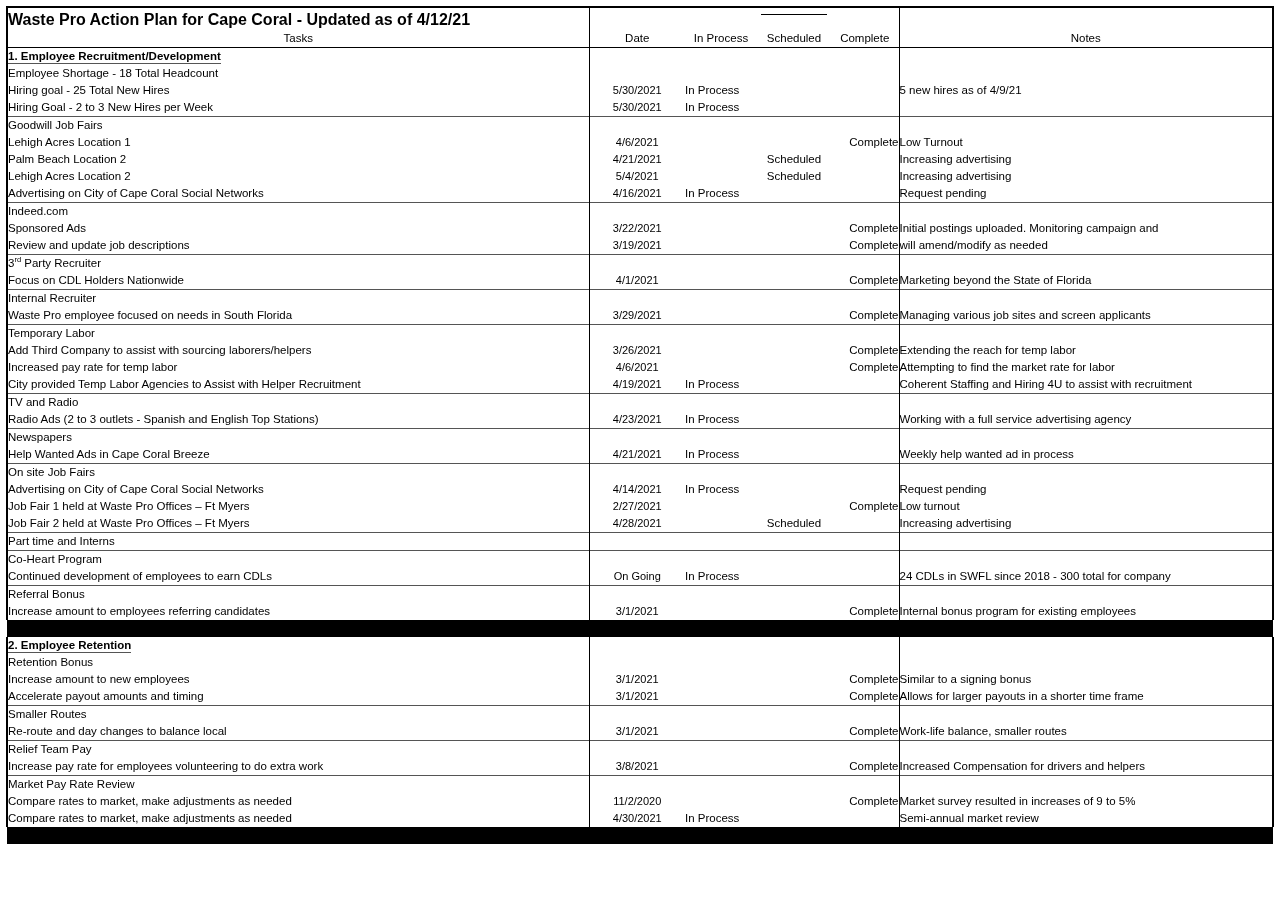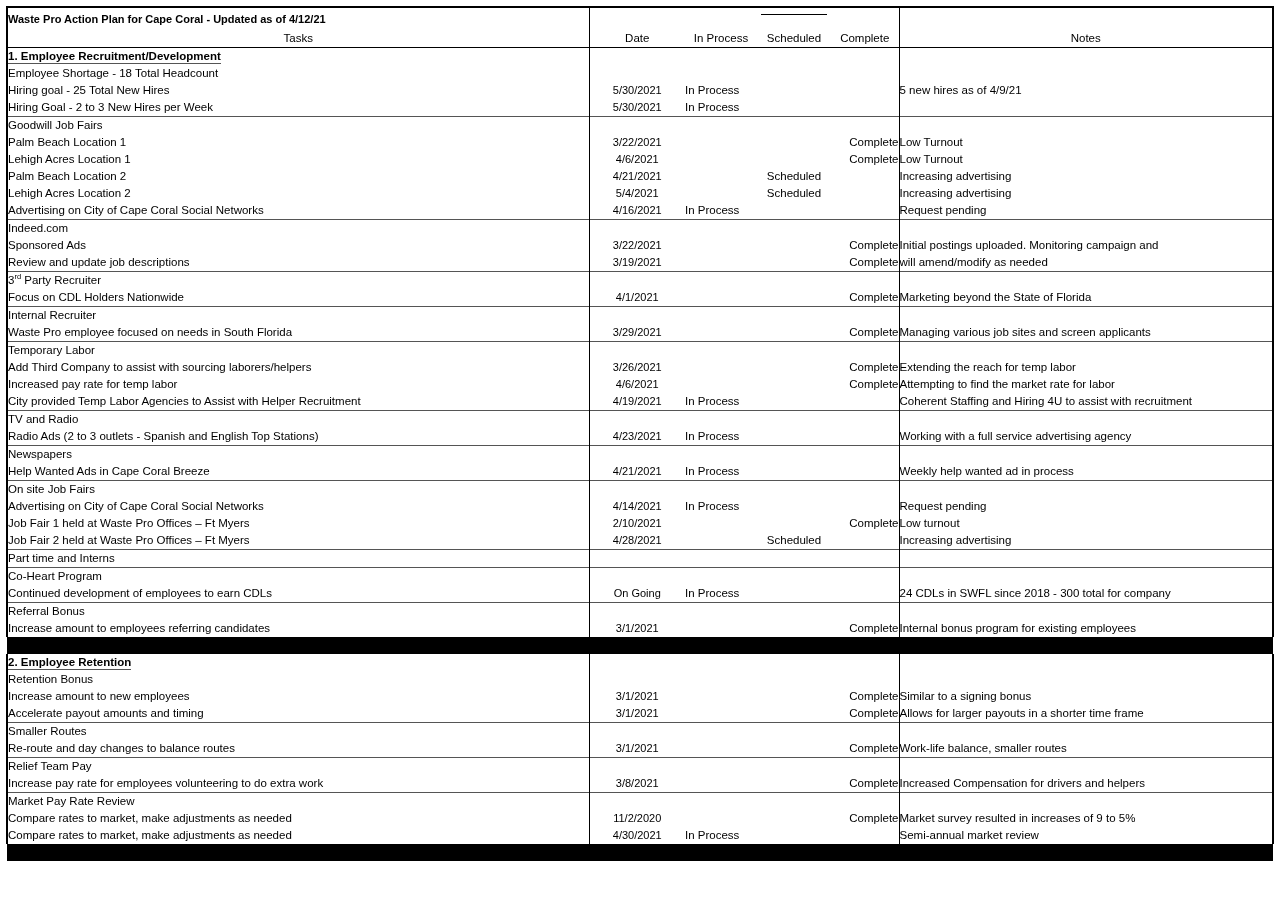--- a/index.html
+++ b/index.html
@@ -49,21 +49,21 @@
   .outer-top    { border-top: 2px solid #000; }
   td.edge-l { border-left: 2px solid #000; }
   td.edge-r { border-right: 2px solid #000; }
 
   
   td.vl { border-left: 1.5px solid #000; }
 
   
   .title-cell {
     font-weight: bold;
-    font-size: 11px;
+    font-size: 16px;
     padding-left: 5px;
     height: 19px;
     line-height: 19px;
     margin-left: 15px;
   }
   .hdr-row td {
     height: 22px;
     line-height: 14px;
     text-align: center;
     font-size: 11.5px;
@@ -198,28 +198,20 @@
         </tr>
         <tr class="grp-sep">
           <td class="lvl1 edge-l">Goodwill Job Fairs</td>
           <td class="vl"></td>
           <td></td>
           <td></td>
           <td></td>
           <td class="vl edge-r"></td>
         </tr>
         <tr>
-          <td class="lvl2 edge-l">Palm Beach Location 1</td>
-          <td class="vl date-cell">3/22/2021</td>
-          <td class="inp-cell"></td>
-          <td class="sch-cell"></td>
-          <td class="cmp-cell">Complete</td>
-          <td class="vl edge-r notes-cell">Low Turnout</td>
-        </tr>
-        <tr>
           <td class="lvl2 edge-l">Lehigh Acres Location 1</td>
           <td class="vl date-cell">4/6/2021</td>
           <td class="inp-cell"></td>
           <td class="sch-cell"></td>
           <td class="cmp-cell">Complete</td>
           <td class="vl edge-r notes-cell">Low Turnout</td>
         </tr>
         <tr>
           <td class="lvl2 edge-l">Palm Beach Location 2</td>
           <td class="vl date-cell">4/21/2021</td>
@@ -375,21 +367,21 @@
         <tr>
           <td class="lvl2 edge-l">Advertising on City of Cape Coral Social Networks</td>
           <td class="vl date-cell">4/14/2021</td>
           <td class="inp-cell">In Process</td>
           <td class="sch-cell"></td>
           <td class="cmp-cell"></td>
           <td class="vl edge-r notes-cell">Request pending</td>
         </tr>
         <tr>
           <td class="lvl2 edge-l">Job Fair 1 held at Waste Pro Offices – Ft Myers</td>
-          <td class="vl date-cell">2/10/2021</td>
+          <td class="vl date-cell">2/27/2021</td>
           <td class="inp-cell"></td>
           <td class="sch-cell"></td>
           <td class="cmp-cell">Complete</td>
           <td class="vl edge-r notes-cell">Low turnout</td>
         </tr>
         <tr>
           <td class="lvl2 edge-l">Job Fair 2 held at Waste Pro Offices – Ft Myers</td>
           <td class="vl date-cell">4/28/2021</td>
           <td class="inp-cell"></td>
           <td class="sch-cell">Scheduled</td>
@@ -473,21 +465,21 @@
         </tr>
         <tr class="grp-sep">
           <td class="lvl1 edge-l">Smaller Routes</td>
           <td class="vl"></td>
           <td></td>
           <td></td>
           <td></td>
           <td class="vl edge-r"></td>
         </tr>
         <tr>
-          <td class="lvl2 edge-l">Re-route and day changes to balance routes</td>
+          <td class="lvl2 edge-l">Re-route and day changes to balance local</td>
           <td class="vl date-cell">3/1/2021</td>
           <td class="inp-cell"></td>
           <td class="sch-cell"></td>
           <td class="cmp-cell">Complete</td>
           <td class="vl edge-r notes-cell">Work-life balance, smaller routes</td>
         </tr>
         <tr class="grp-sep">
           <td class="lvl1 edge-l">Relief Team Pay</td>
           <td class="vl"></td>
           <td></td>

